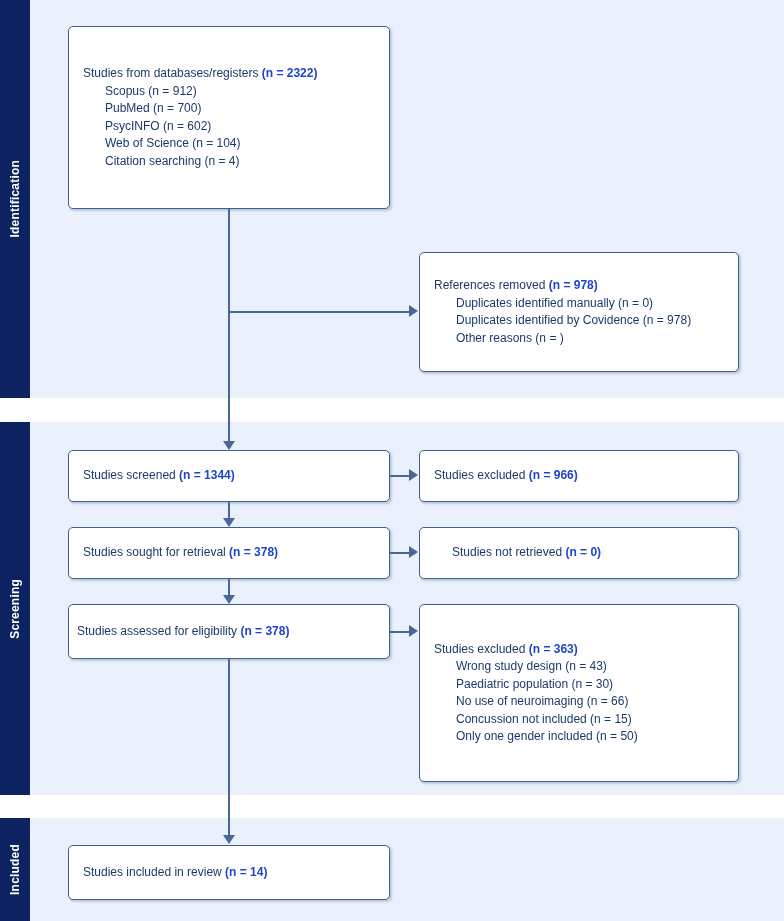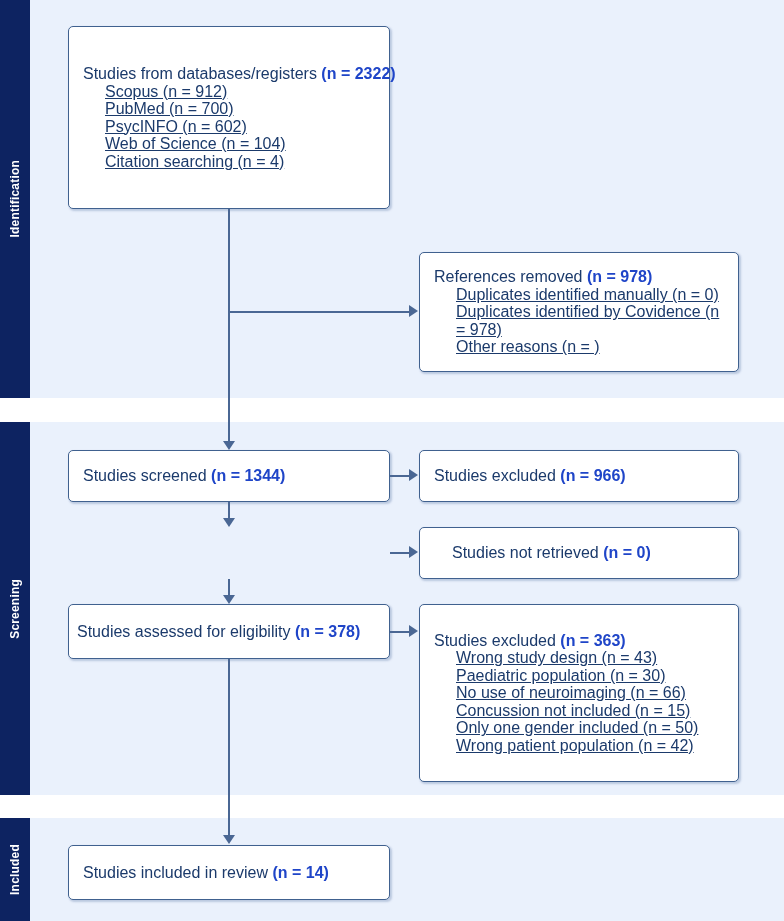--- a/index.html
+++ b/index.html
@@ -57,30 +57,29 @@
     background: #ffffff;
     border: 1.6px solid #40618f;
     border-radius: 5px;
     box-shadow: 1.5px 1.5px 2px rgba(80,110,160,0.30);
     padding: 0 14px;
     display: flex;
     flex-direction: column;
     justify-content: center;
   }
   .node .line {
-    font-size: 16px;
+    font-size: 12px;
     color: #1b3a6b;
     line-height: 17.5px;
     white-space: nowrap;
   }
   .node .head { margin-bottom: 0px; }
   .node .sub {
     padding-left: 22px;
     white-space: normal;
-    text-decoration: underline;
   }
   .node .sub.wrap { white-space: normal; }
   .n { color: #1f45c8; font-weight: bold; }
 
   
   .box-databases     { left: 68px;  top: 26px;  width: 322px; height: 183px; }
   .box-refs-removed  { left: 419px; top: 252px; width: 320px; height: 120px; }
   .box-screened      { left: 68px;  top: 450px; width: 322px; height: 52px;  }
   .box-excluded1     { left: 419px; top: 450px; width: 320px; height: 52px;  }
   .box-sought        { left: 68px;  top: 527px; width: 322px; height: 52px;  }
@@ -167,36 +166,38 @@
   </div>
 
   <div class="node box-screened">
     <div class="line head"><span>Studies screened </span><span class="n">(n = 1344)</span></div>
   </div>
 
   <div class="node box-excluded1">
     <div class="line head"><span>Studies excluded </span><span class="n">(n = 966)</span></div>
   </div>
 
+  <div class="node box-sought">
+    <div class="line head"><span>Studies sought for retrieval </span><span class="n">(n = 378)</span></div>
+  </div>
 
   <div class="node box-notretrieved">
     <div class="line head"><span>Studies not retrieved </span><span class="n">(n = 0)</span></div>
   </div>
 
   <div class="node box-assessed">
     <div class="line head"><span>Studies assessed for eligibility </span><span class="n">(n = 378)</span></div>
   </div>
 
   <div class="node box-excluded2">
     <div class="line head"><span>Studies excluded </span><span class="n">(n = 363)</span></div>
     <div class="line sub">Wrong study design (n = 43)</div>
     <div class="line sub">Paediatric population (n = 30)</div>
     <div class="line sub">No use of neuroimaging (n = 66)</div>
     <div class="line sub">Concussion not included (n = 15)</div>
     <div class="line sub">Only one gender included (n = 50)</div>
-    <div class="line sub">Wrong patient population (n = 42)</div>
   </div>
 
   <div class="node box-included">
     <div class="line head"><span>Studies included in review </span><span class="n">(n = 14)</span></div>
   </div>
 
 </div>
 
 </body></html>

